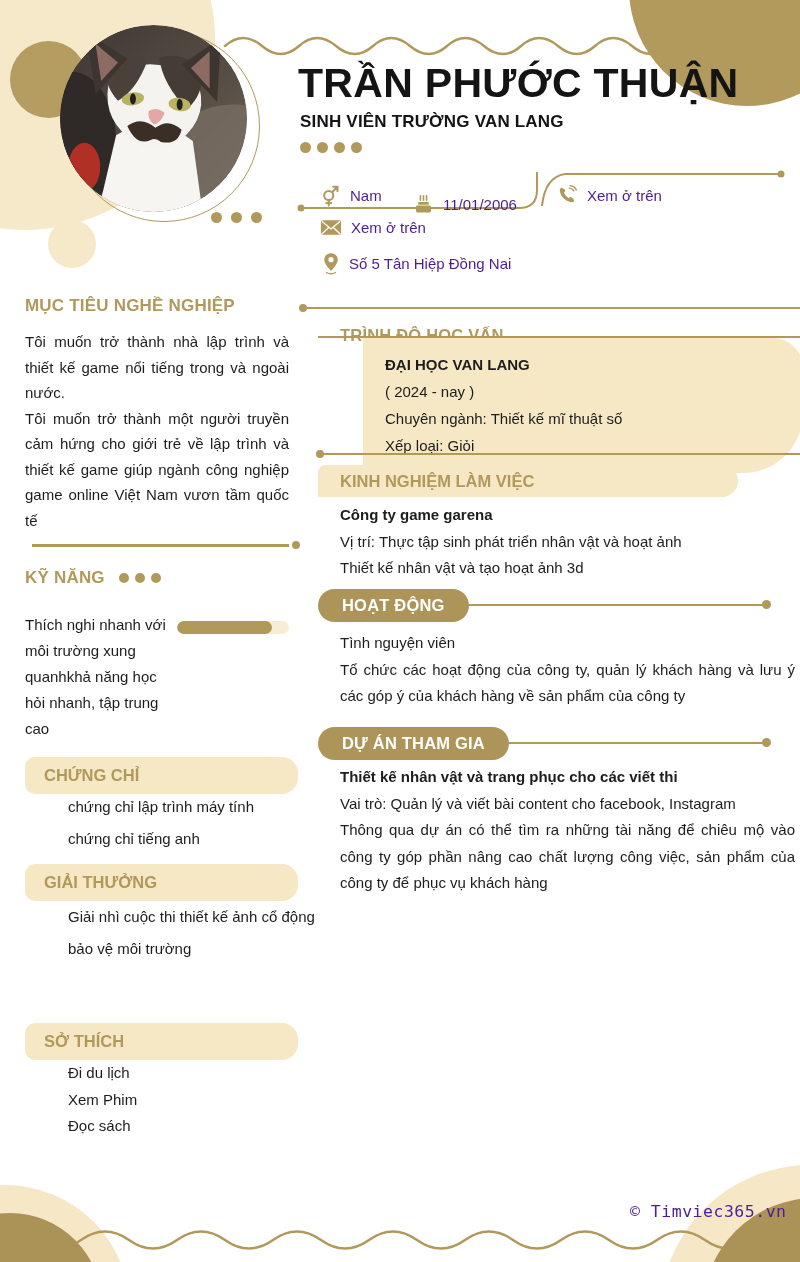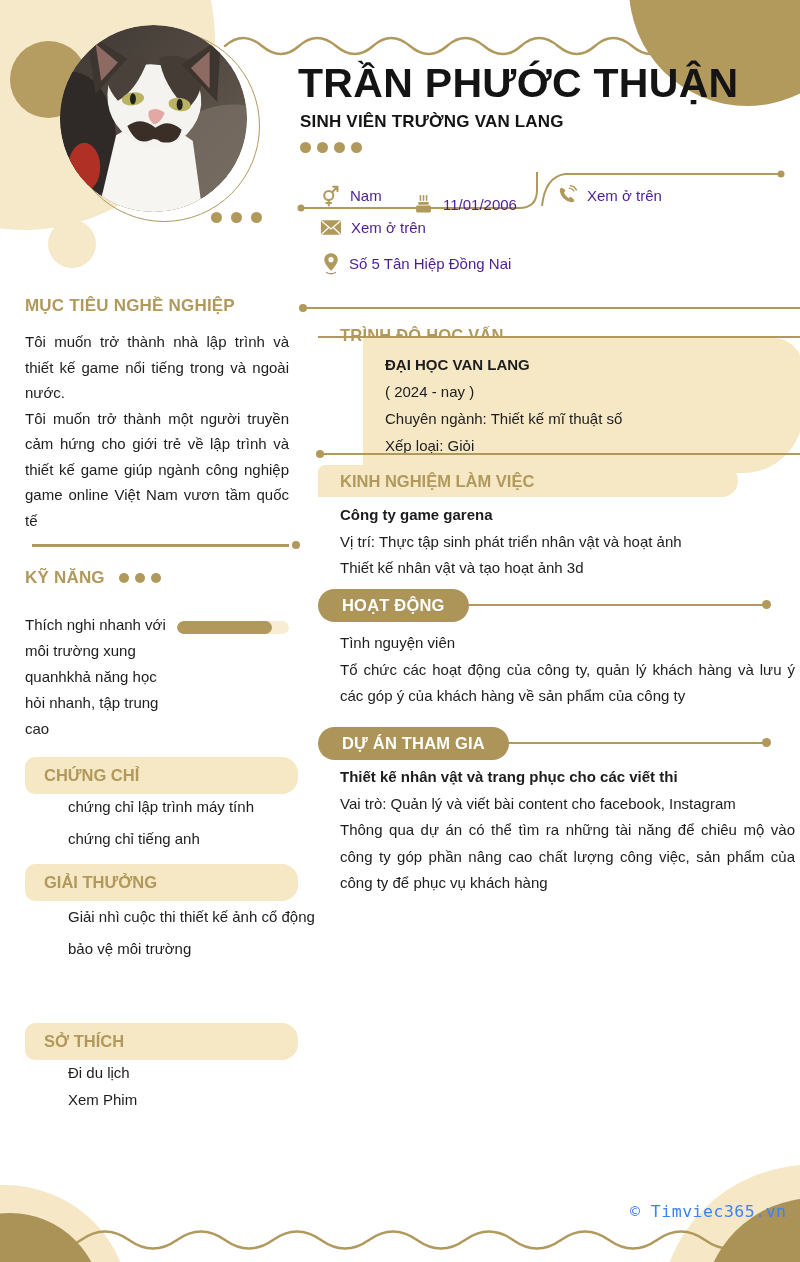--- a/index.html
+++ b/index.html
@@ -14,21 +14,21 @@
   .semicircle-tr{left:629px;top:-130px;width:236px;height:236px;border-radius:50%;background:#b29a5d;}
   .ring{left:68px;top:30px;width:192px;height:192px;border:1.5px solid #b1995c;border-radius:50%;box-sizing:border-box;}
   .avatar{left:60px;top:25px;width:187px;height:187px;border-radius:50%;overflow:hidden;}
   .photo-dot{width:11px;height:11px;border-radius:50%;background:#b1995c;}
   .circle-cream-sm{left:48px;top:220px;width:48px;height:48px;border-radius:50%;background:#f6e9ca;}
   .c-bl-cream{left:-120px;top:1185px;width:250px;height:250px;border-radius:50%;background:#f6e8c6;}
   .c-bl-gold{left:-82px;top:1213px;width:184px;height:184px;border-radius:50%;background:#ab9257;}
   .c-br-cream{left:660px;top:1165px;width:300px;height:300px;border-radius:50%;background:#f6e8c6;}
   .c-br-gold{left:703px;top:1198px;width:224px;height:224px;border-radius:50%;background:#ab9257;}
   .watermark{left:630px;top:1202px;font-family:"DejaVu Sans Mono","Liberation Mono",monospace;
-    font-size:16.5px;color:#3b82f6;letter-spacing:.5px;}
+    font-size:16.5px;color:#4c1d95;letter-spacing:.5px;}
   
   .name{left:298px;top:60px;font-size:41px;font-weight:bold;color:#141414;letter-spacing:.3px;}
   .subtitle{left:300px;top:112px;font-size:17px;font-weight:bold;color:#141414;letter-spacing:.2px;}
   .dots-row{display:flex;gap:6px;}
   .dots-row i{width:11px;height:11px;border-radius:50%;background:#b1995c;}
   
   .contact{left:295px;top:160px;width:505px;height:120px;}
   .c-item{position:absolute;display:flex;align-items:center;gap:9px;font-size:15px;color:#4c1d95;}
   .c-item svg{display:block;}
   
@@ -214,20 +214,21 @@
   <div class="abs l-list wrap" style="top:901px;font-size:15px;line-height:26.5px;">
     <div>Giải nhì cuộc thi thiết kế ảnh cổ động bảo vệ môi trường</div>
   </div>
 
   <div class="abs band" style="top:1023px;">
     <span>SỞ THÍCH</span>
   </div>
   <div class="abs l-list tight" style="top:1060px;">
     <div>Đi du lịch</div>
     <div>Xem Phim</div>
+    <div>Đọc sách</div>
   </div>
 
   <div class="abs gdot" style="left:299px;top:304px;"></div>
   <div class="abs gline" style="left:303px;top:307px;width:497px;"></div>
   <div class="abs r-title" style="left:340px;top:314px;margin-top:12px;">TRÌNH ĐỘ HỌC VẤN</div>
   <div class="abs gline" style="left:318px;top:336px;width:482px;"></div>
   <div class="abs edu-box">
     <div class="bold">ĐẠI HỌC VAN LANG</div>
     <div>( 2024 - nay )</div>
     <div>Chuyên ngành: Thiết kế mĩ thuật số</div>

